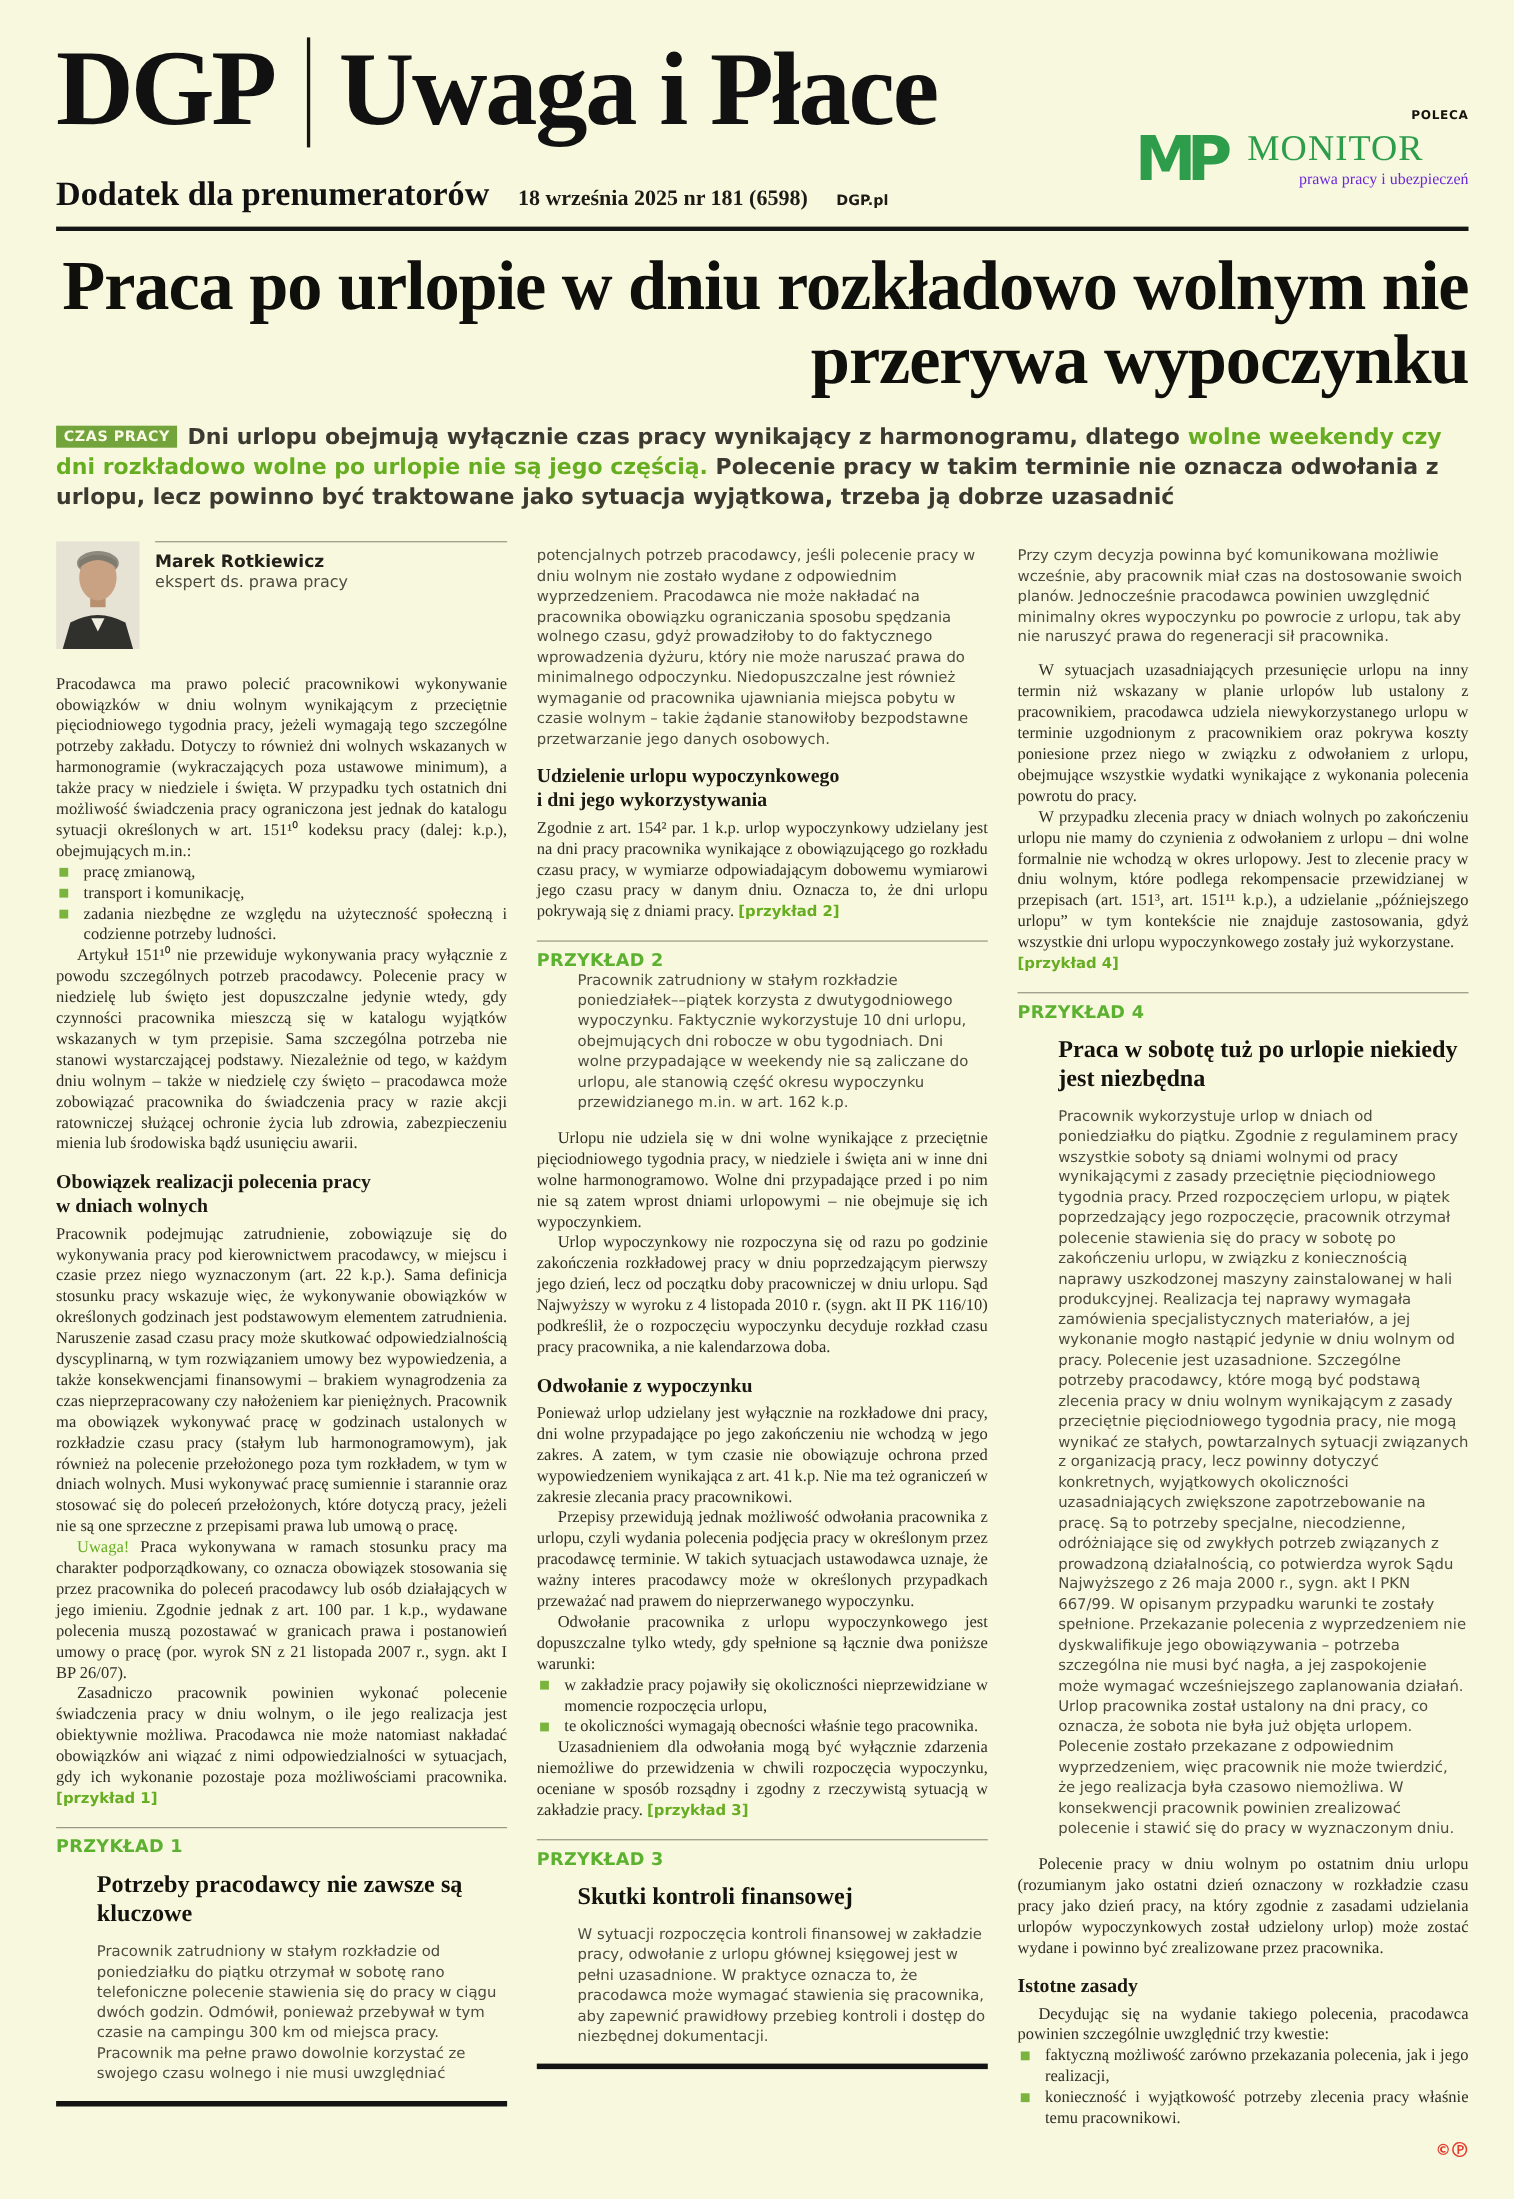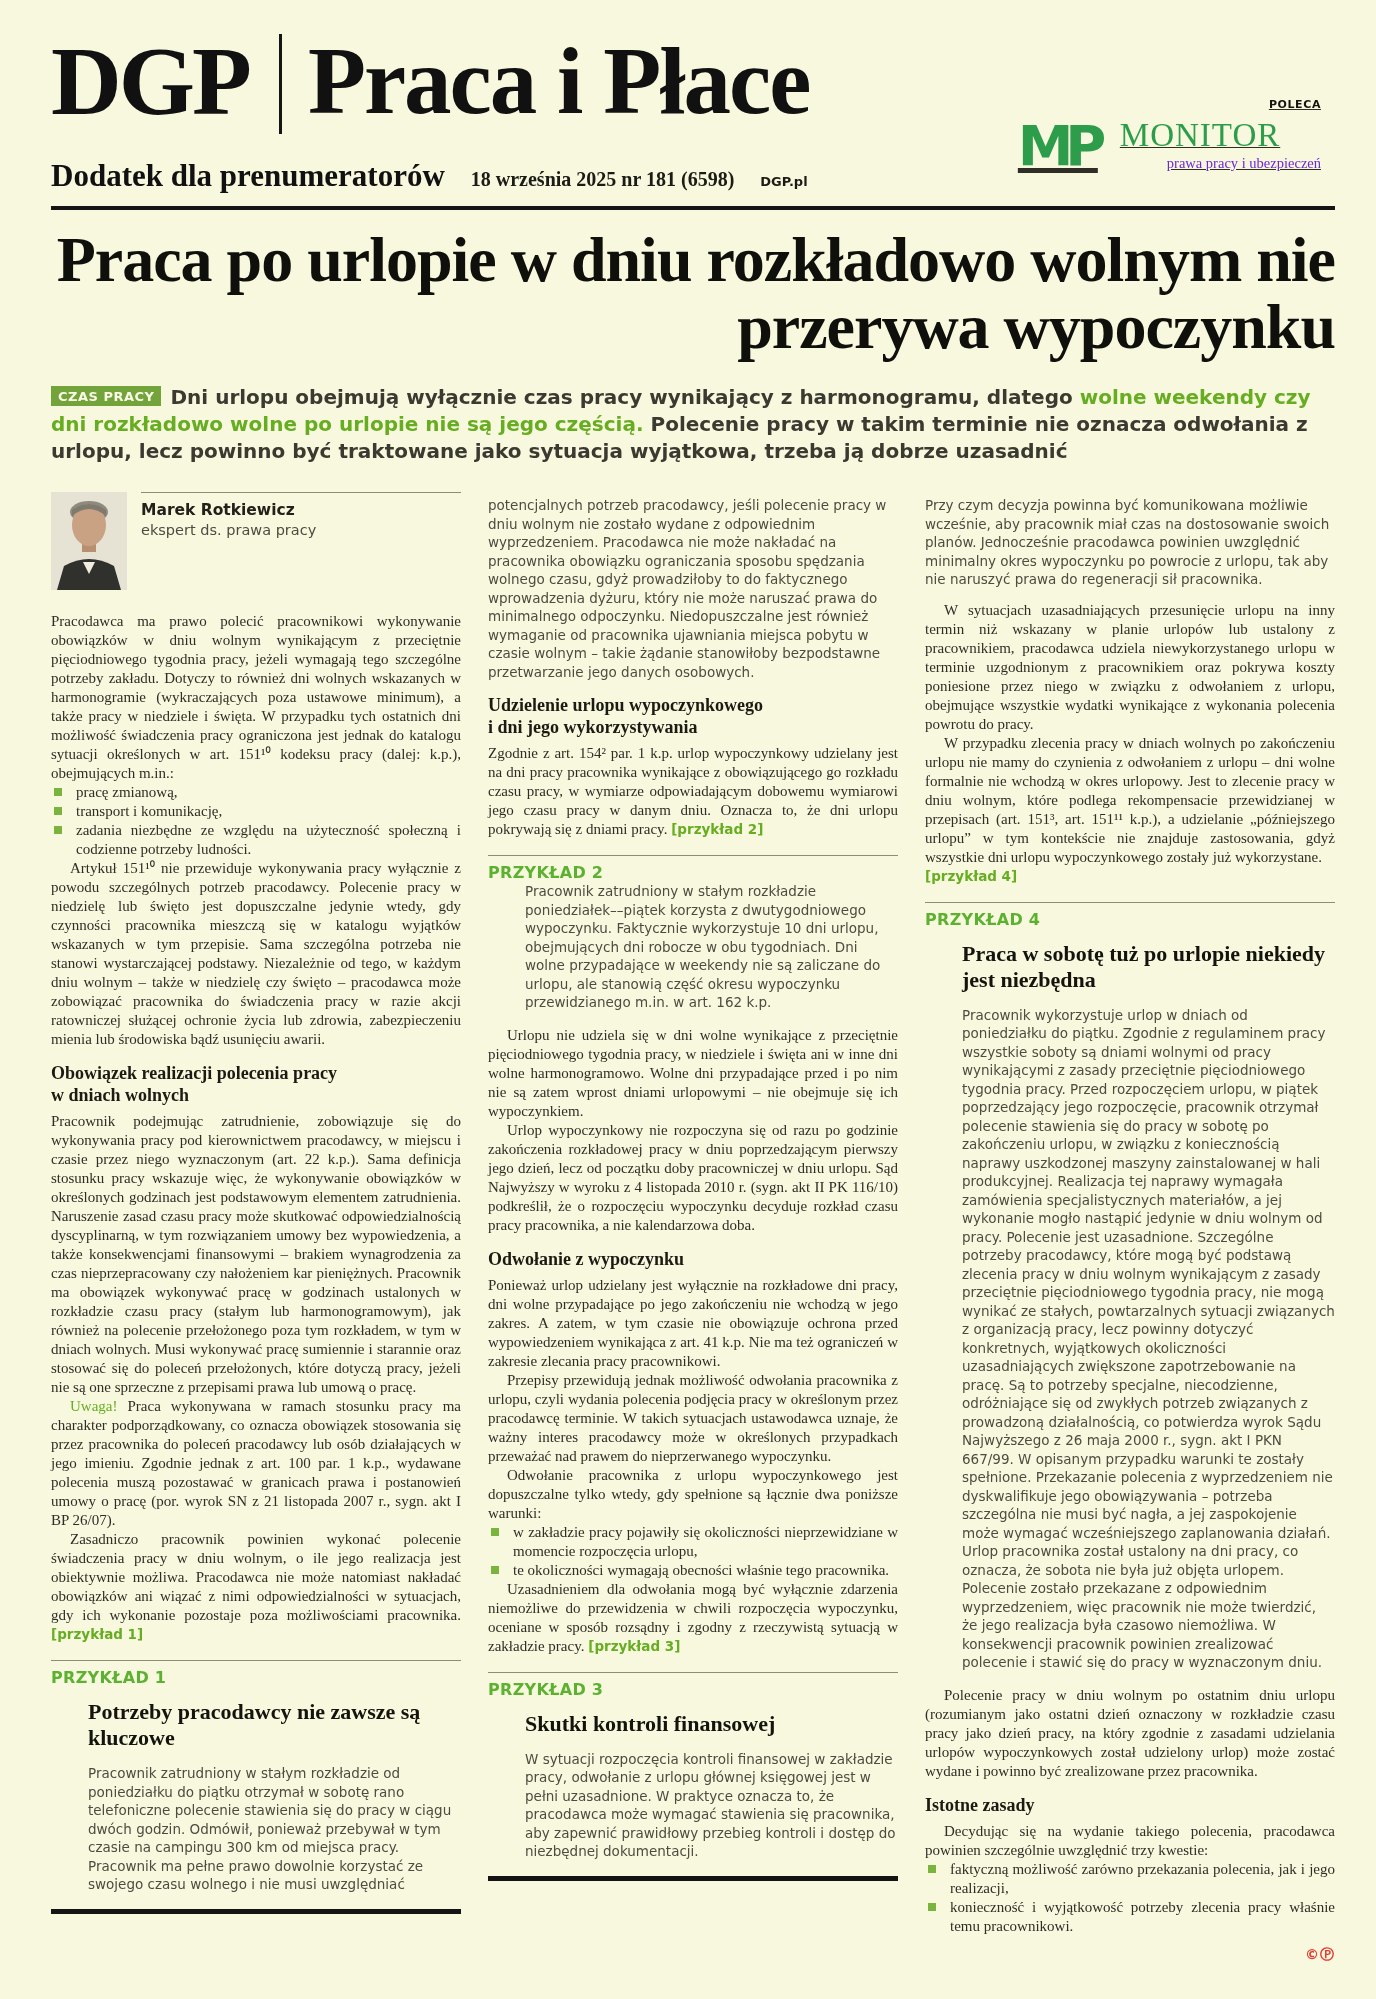--- a/index.html
+++ b/index.html
@@ -8,21 +8,21 @@
   
   .masthead{position:relative;padding-top:20px;}
   .brandrow{display:flex;align-items:center;height:122px;}
   .brand{font:700 98px/1 "Liberation Serif",serif;color:#111;letter-spacing:-3px;}
   .vbar{width:3px;height:100px;background:#151515;margin:6px 26px 0 30px;}
   .section{font:700 95px/1 "Liberation Serif",serif;color:#111;letter-spacing:-2px;}
   .subrow{display:flex;align-items:baseline;gap:26px;margin-top:16px;}
   .subtitle{font:700 31px "Liberation Serif",serif;color:#111;}
   .issue{font:700 20px "Liberation Serif",serif;color:#1c1c16;}
   .site{font:700 13px "DejaVu Sans",sans-serif;color:#1c1c16;}
-  .monitor-wrap{position:absolute;right:14px;top:98px;text-decoration:underline;}
+  .monitor-wrap{position:absolute;right:0;top:98px;}
   .poleca{font:700 11px "DejaVu Sans",sans-serif;color:#15150f;letter-spacing:.6px;text-align:right;}
   .monitor{display:flex;align-items:center;gap:10px;margin-top:8px;}
   .mp{font:700 56px/0.92 "DejaVu Sans",sans-serif;color:#2d9d4c;letter-spacing:-0.15em;padding-right:12px;}
   .mcol{text-align:left;}
   .mtitle{font:400 33px/1 "Liberation Serif",serif;color:#2d9d4c;letter-spacing:1px;}
   .mtag{font:400 14.5px "Liberation Serif",serif;color:#6d28d9;text-align:right;margin-top:3px;margin-left:47px;}
   .mastrule{height:4px;background:#151515;margin-top:12px;}
   
   .headline{font:700 64px/1.05 "Liberation Serif",serif;color:#0f0f0c;letter-spacing:-1px;margin:16px 0 0 0;text-align:right;}
   .lead{font:700 20px/1.33 "DejaVu Sans",sans-serif;color:#3a3a31;margin:24px 0 20px 0;}
@@ -59,21 +59,21 @@
 </style>
 </head>
 <body>
 
 <div class="page">
 
   <div class="masthead">
     <div class="brandrow">
       <span class="brand">DGP</span>
       <span class="vbar"></span>
-      <span class="section">Praca i Płace</span>
+      <span class="section">Uwaga i Płace</span>
     </div>
     <div class="subrow">
       <span class="subtitle">Dodatek dla prenumeratorów</span>
       <span class="issue">18 września 2025 nr 181 (6598)</span>
       <span class="site">DGP.pl</span>
     </div>
     <div class="monitor-wrap">
       <div class="poleca">POLECA</div>
       <div class="monitor">
         <span class="mp">MP</span>

